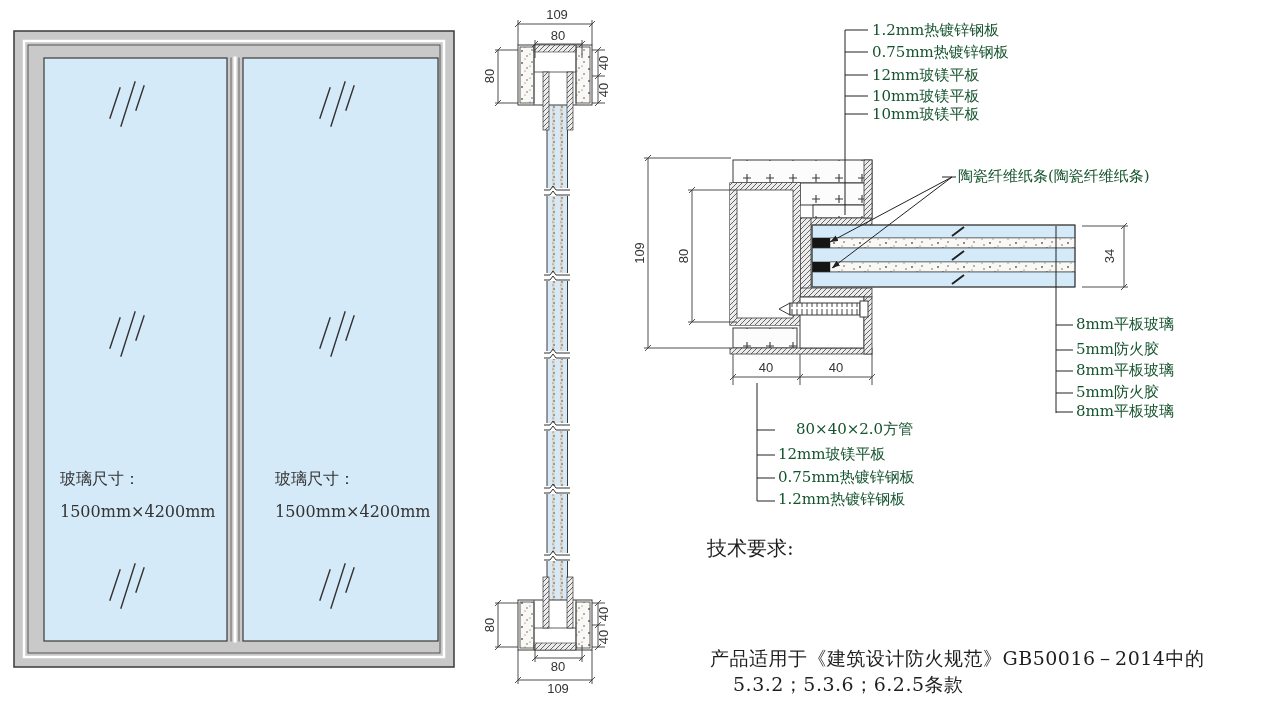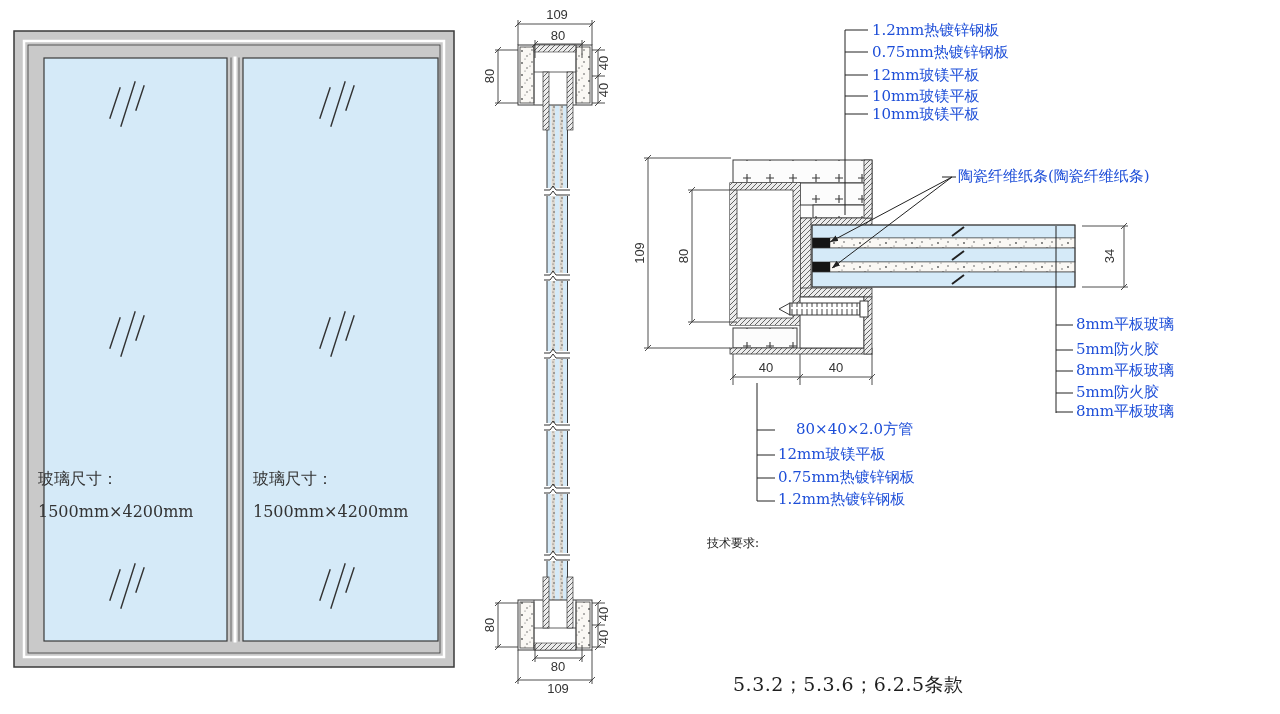--- a/index.html
+++ b/index.html
@@ -1,26 +1,26 @@
 <!DOCTYPE html>
 <html><head>
 <meta charset="utf-8">
 <style>
   html,body{margin:0;padding:0;background:#fff;}
   .stage{position:relative;width:1280px;height:714px;background:#ffffff;overflow:hidden;
          font-family:"DejaVu Serif", serif;}
   .stage svg{position:absolute;left:0;top:0;}
   .t{position:absolute;color:#222;white-space:nowrap;line-height:1.15;}
-  .glabel{font-size:16px;color:#333;}
+  .glabel{font-size:16px;color:#333;margin-left:22px;}
   .dim{font-family:"Liberation Sans", sans-serif;font-size:13px;color:#333;
        transform:translate(-50%,-50%);}
   .dimv{font-family:"Liberation Sans", sans-serif;font-size:13px;color:#333;
         transform:translate(-50%,-50%) rotate(-90deg);}
-  .callout{font-size:15px;color:#1d4ed8;}
-  .note{font-size:12px;color:#1e1e1e;}
+  .callout{font-size:15px;color:#14532d;}
+  .note{font-size:20px;color:#1e1e1e;}
   .big{font-size:19px;color:#1e1e1e;letter-spacing:0.5px;}
 </style>
 </head>
 <body>
 
 <div class="stage">
 
 <svg width="1280" height="714" viewBox="0 0 1280 714">
   <defs>
     <marker id="arr" markerWidth="9" markerHeight="7" refX="8" refY="3" orient="auto">
@@ -319,15 +319,16 @@
 <span class="t callout" style="left:1076px;top:362px;">8mm平板玻璃</span>
 <span class="t callout" style="left:1076px;top:384px;">5mm防火胶</span>
 <span class="t callout" style="left:1076px;top:403px;">8mm平板玻璃</span>
 
 <span class="t callout" style="left:796px;top:421px;">80×40×2.0方管</span>
 <span class="t callout" style="left:778px;top:446px;">12mm玻镁平板</span>
 <span class="t callout" style="left:778px;top:469px;">0.75mm热镀锌钢板</span>
 <span class="t callout" style="left:778px;top:491px;">1.2mm热镀锌钢板</span>
 
 <span class="t note" style="left:707px;top:537px;">技术要求:</span>
+<span class="t big" style="left:710px;top:648px;">产品适用于《建筑设计防火规范》GB50016－2014中的</span>
 <span class="t big" style="left:710px;top:674px;margin-left:23px;">5.3.2；5.3.6；6.2.5条款</span>
 
 </div>
 
 </body></html>

